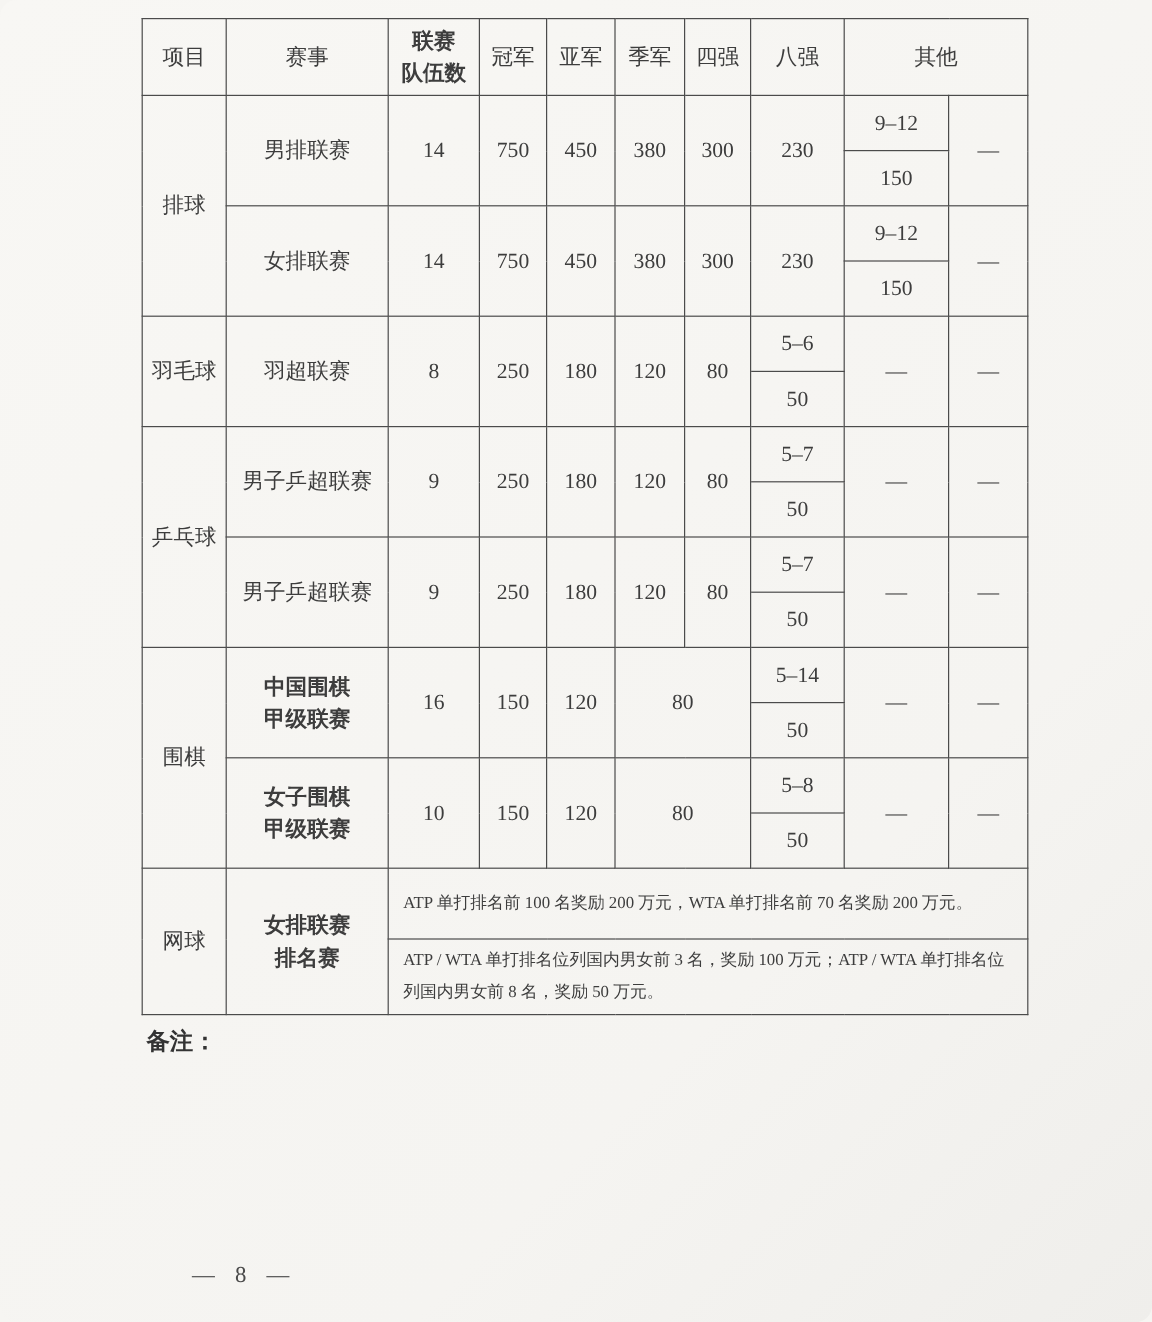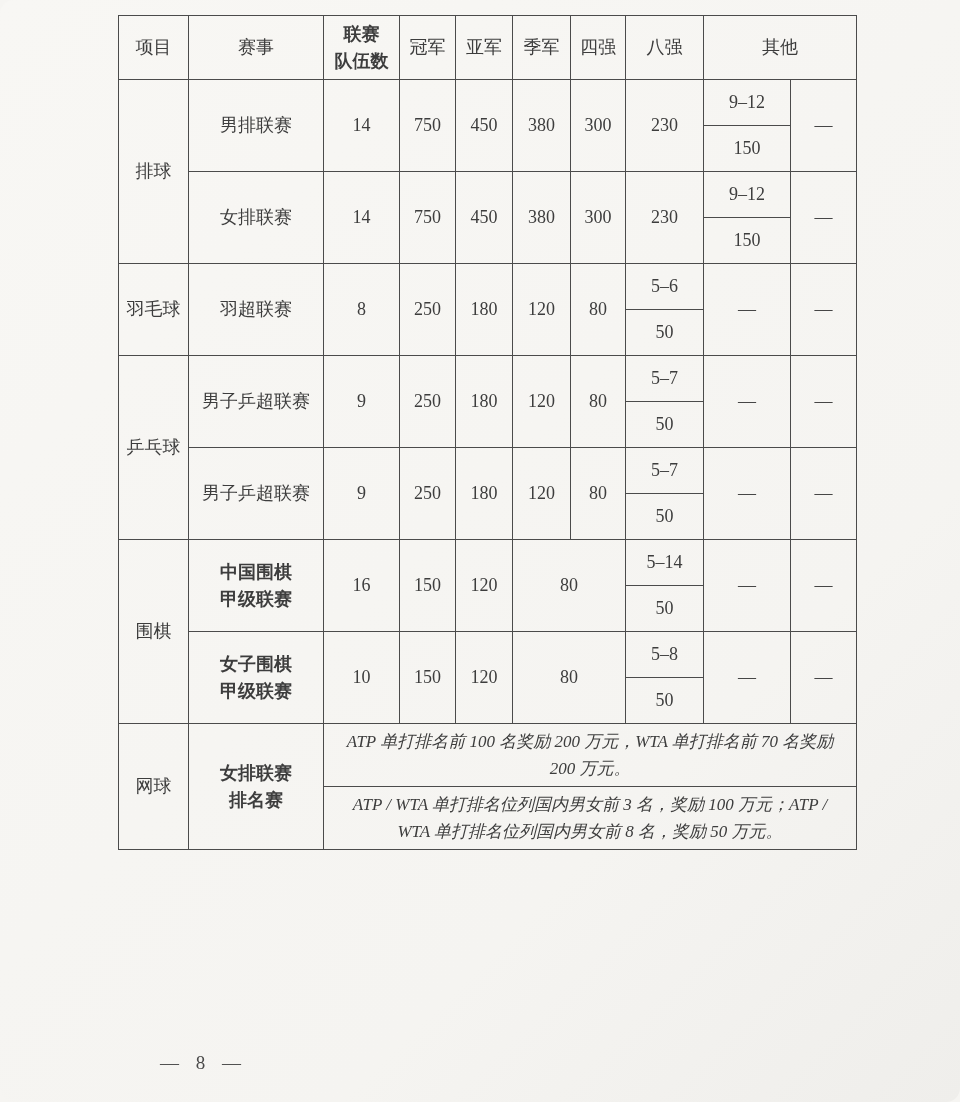--- a/index.html
+++ b/index.html
@@ -32,25 +32,24 @@
     font-size: 18px;
     line-height: 1.45;
     padding: 2px 3px;
     color: #3d3d3d;
   }
   tr.hd { height: 64px; }
   tr.r  { height: 46px; }
   tr.t  { height: 59px; }
   td.pre { white-space: pre-line; font-weight: bold; }
   td.txt {
-    text-align: center;
+    text-align: left;
     padding: 4px 12px;
-    font-size: 17px;
+    font-size: 14px;
     line-height: 27px;
-    font-style: italic;
   }
   .notes {
     position: absolute;
     left: 122px;
     top: 854px;
     width: 775px;
     font-family: "Liberation Sans", sans-serif;
     font-weight: 700;
     font-size: 19.5px;
     line-height: 28px;
@@ -215,17 +214,18 @@
 排名赛</td>
       <td colspan="8" class="txt">ATP 单打排名前 100 名奖励 200 万元，WTA 单打排名前 70 名奖励 200 万元。</td>
     </tr>
     <tr class="t">
       <td colspan="8" class="txt">ATP / WTA 单打排名位列国内男女前 3 名，奖励 100 万元；ATP / WTA 单打排名位列国内男女前 8 名，奖励 50 万元。</td>
     </tr>
   </tbody>
     </table>
 
   <div class="notes">
+    <p>备注：</p>
   </div>
 
   <div class="footer">— 8 —</div>
 
 </div>
 
 </body></html>

